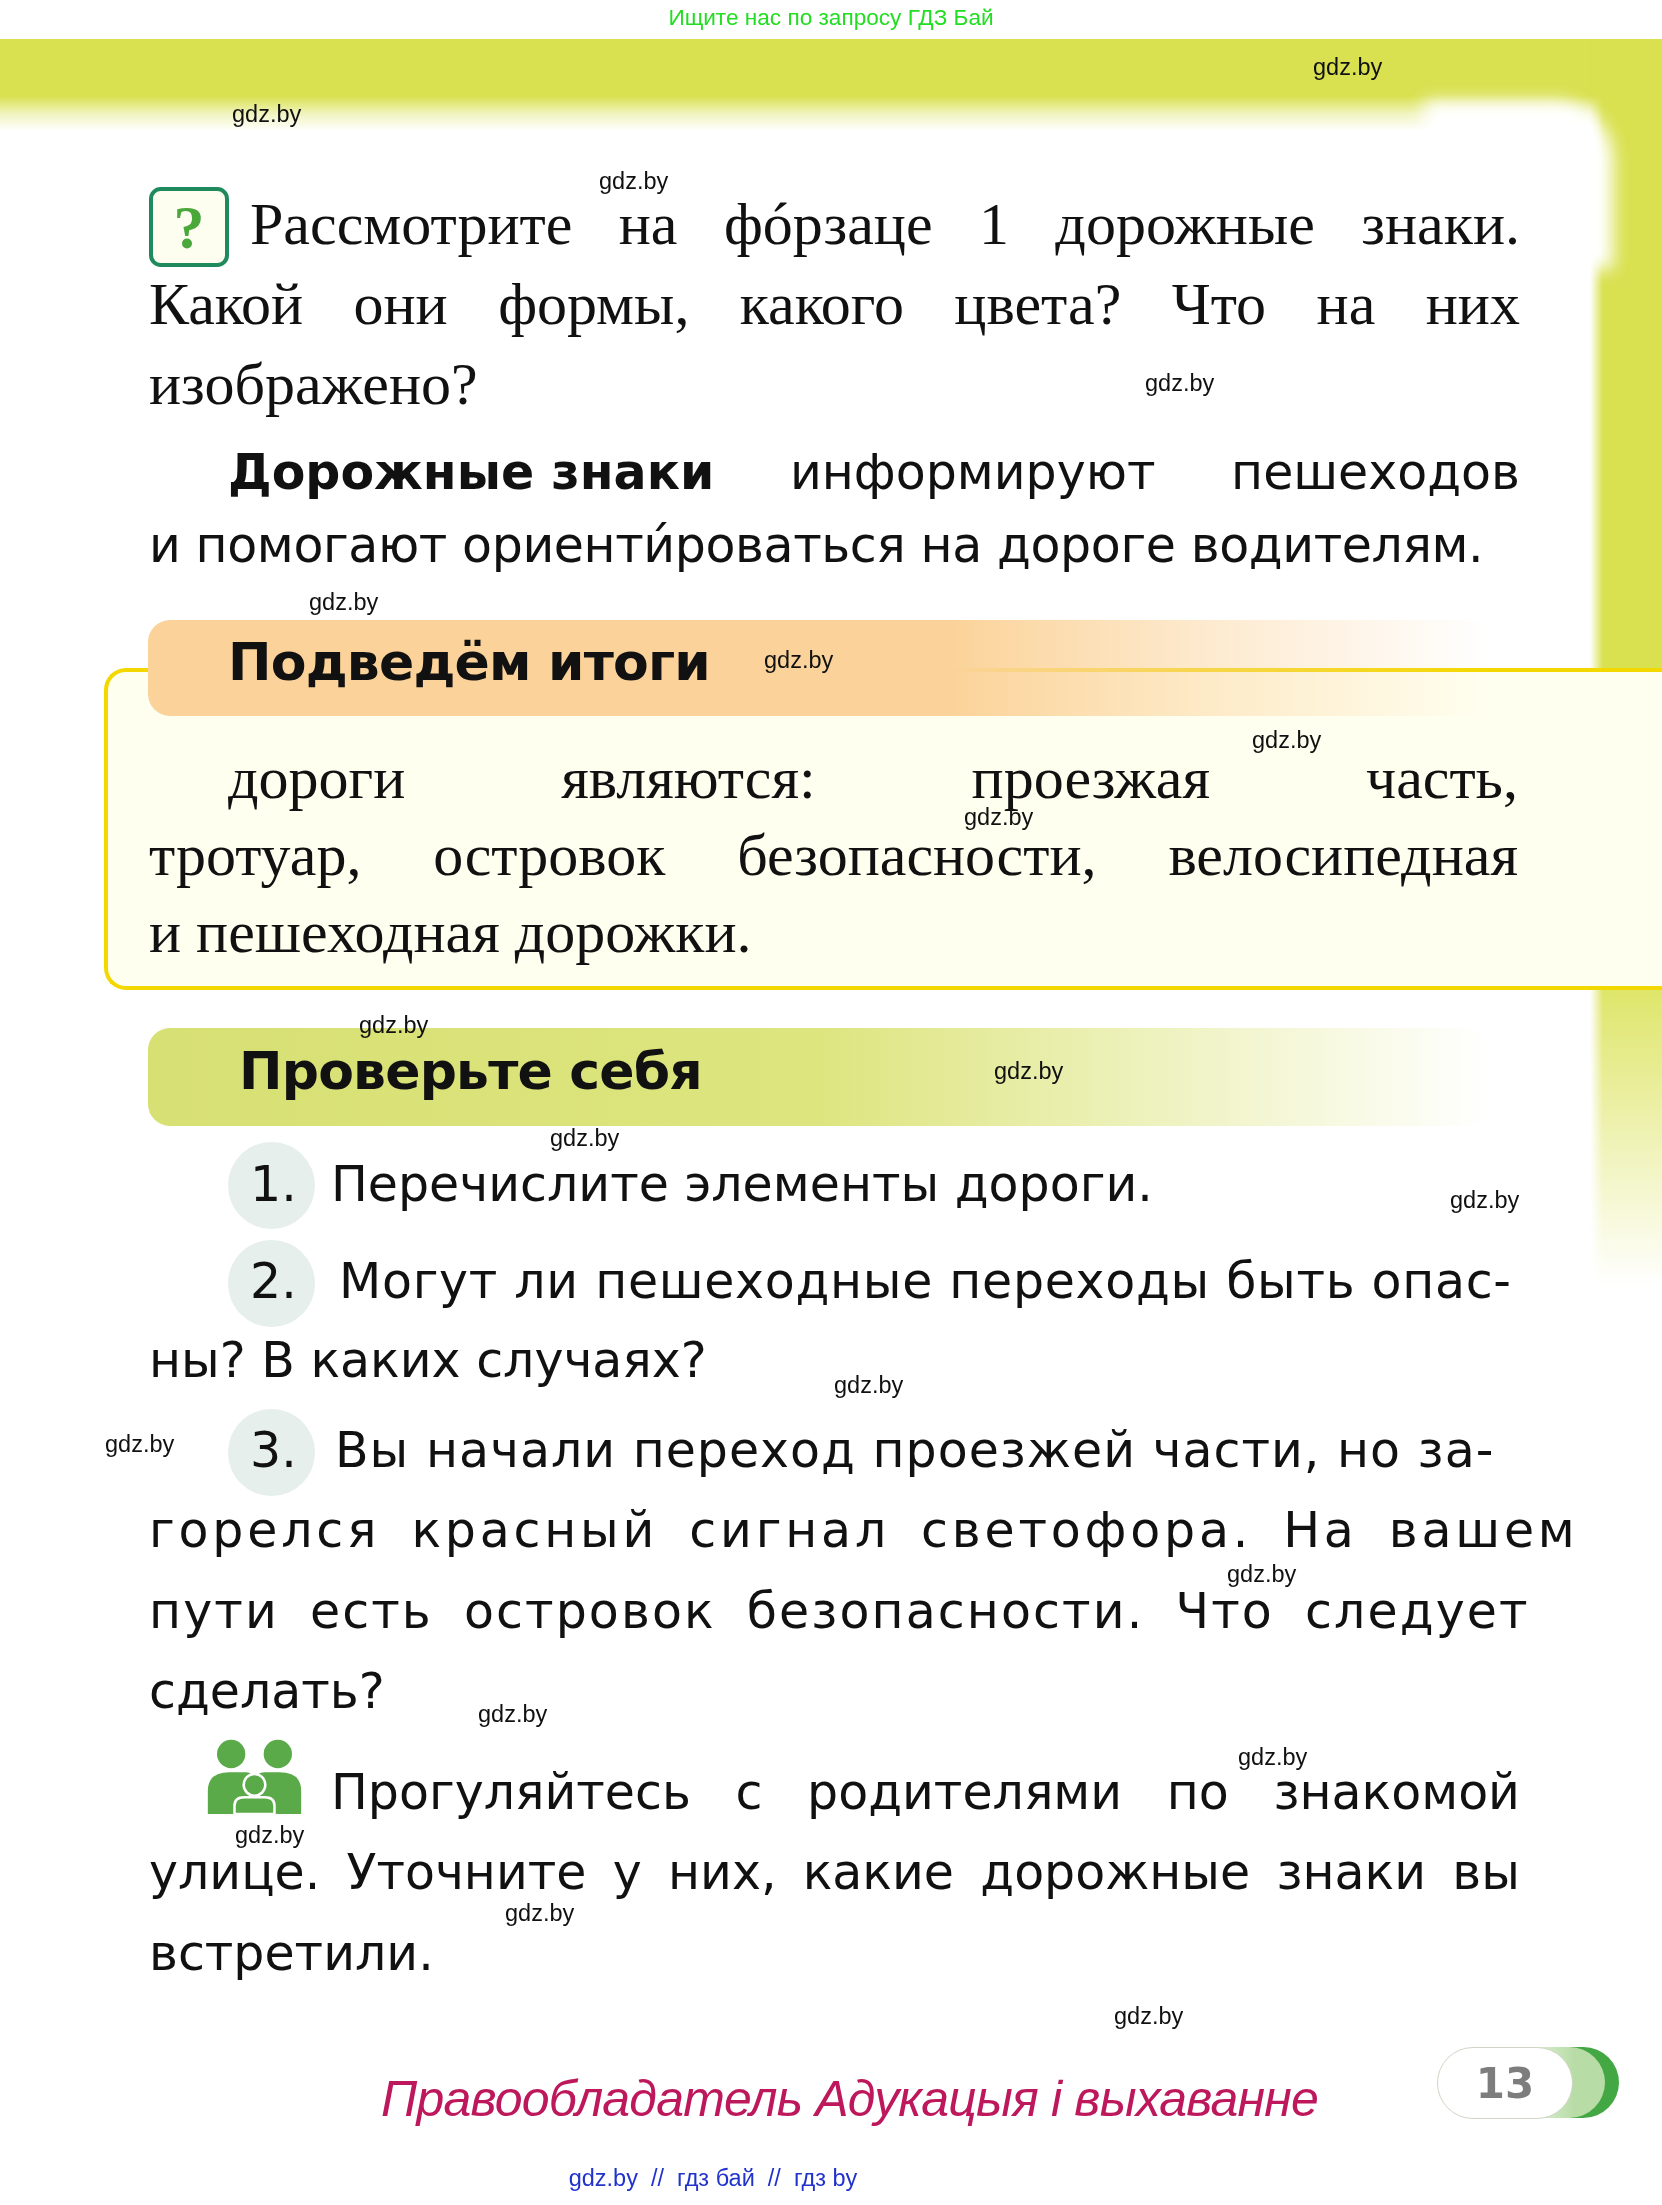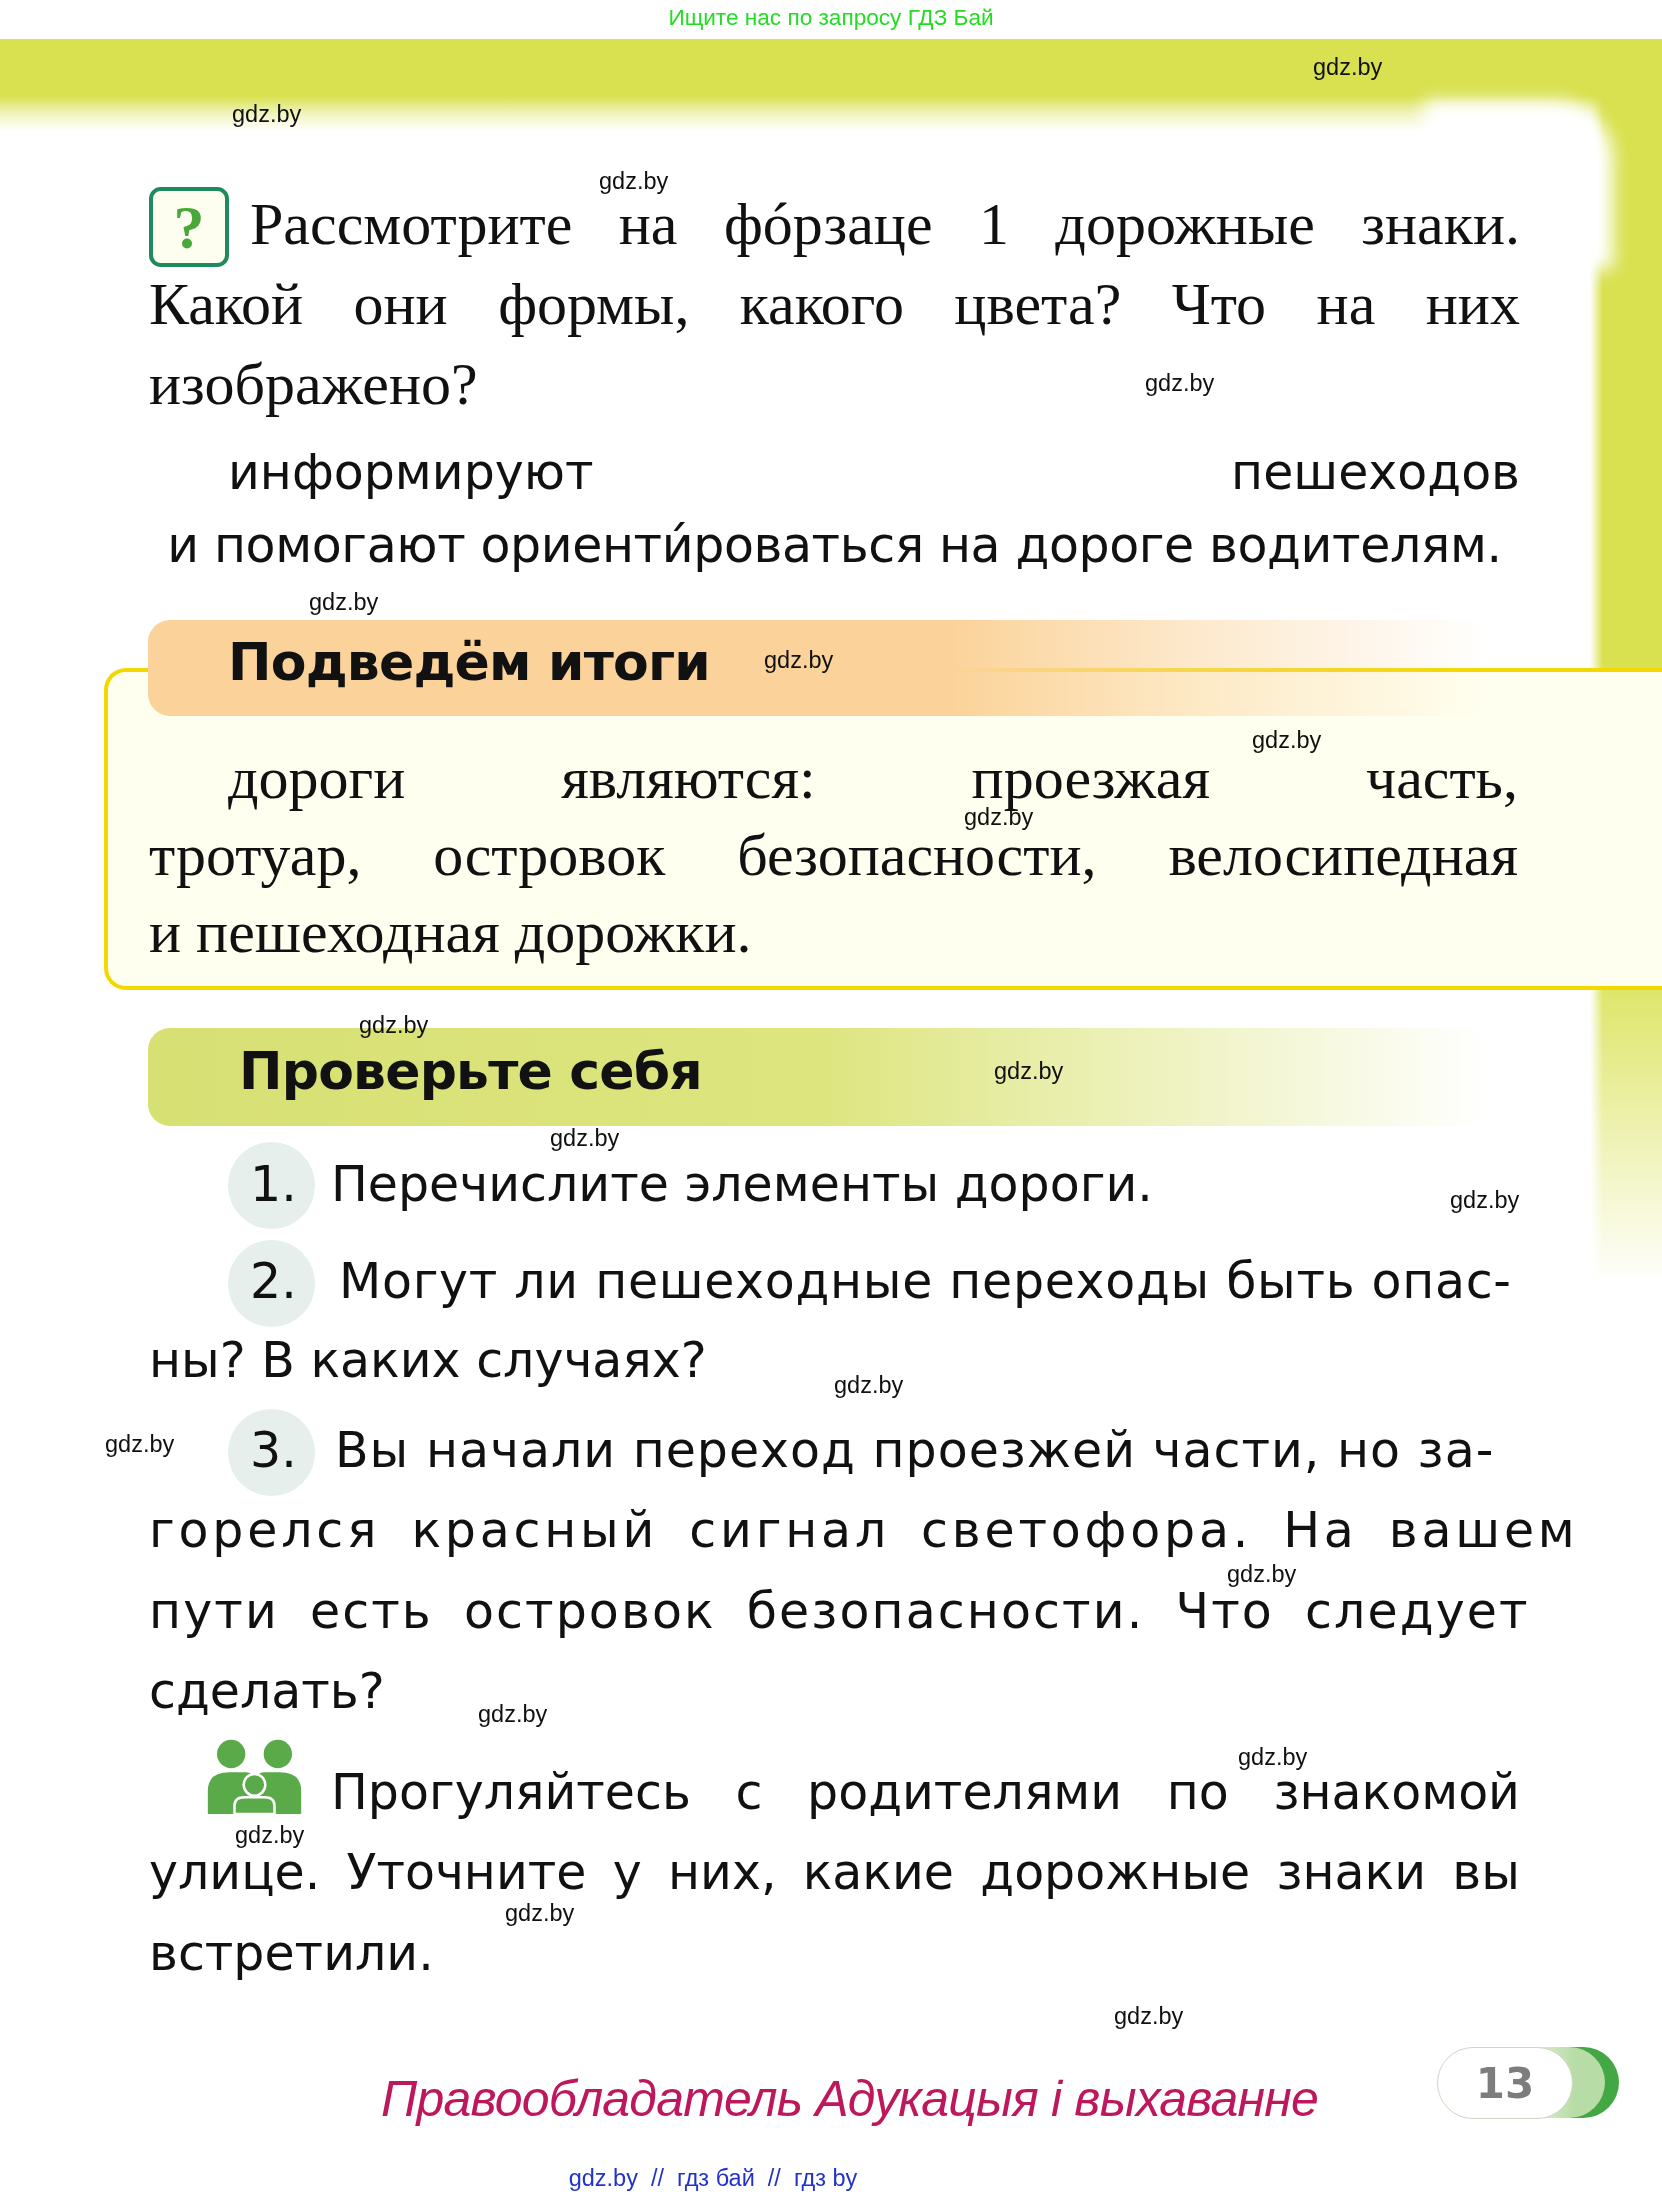--- a/index.html
+++ b/index.html
@@ -142,24 +142,25 @@
   <span>формы,</span>
   <span>какого</span>
   <span>цвета?</span>
   <span>Что</span>
   <span>на</span>
   <span>них</span>
 </div>
 <div class="serif abs" style="left:149px;top:354px;">изображено?</div>
 
 <div class="sans justify abs" style="left:228px;top:448px;width:1292px;">
+  <span style="font-weight:bold;">Дорожные знаки</span>
   <span>информируют</span>
   <span>пешеходов</span>
 </div>
-<div class="sans abs" style="left:149px;top:521px;width:1371px;letter-spacing:-0.4px;text-align:center;">и помогают ориенти́роваться на дороге водителям.</div>
+<div class="sans abs" style="left:149px;top:521px;width:1371px;letter-spacing:-0.4px;">и помогают ориенти́роваться на дороге водителям.</div>
 
 <div class="summary-box"></div>
 <div class="header-orange"></div>
 <div class="section-title" style="left:228px;top:632px;">Подведём итоги</div>
 <div class="wm" style="left:764px;top:647px;">gdz.by</div>
 <div class="wm" style="left:1252px;top:727px;">gdz.by</div>
 <div class="wm" style="left:964px;top:804px;">gdz.by</div>
 
 <div class="serif justify abs" style="left:228px;top:748px;width:1290px;">
   <span>дороги</span>

